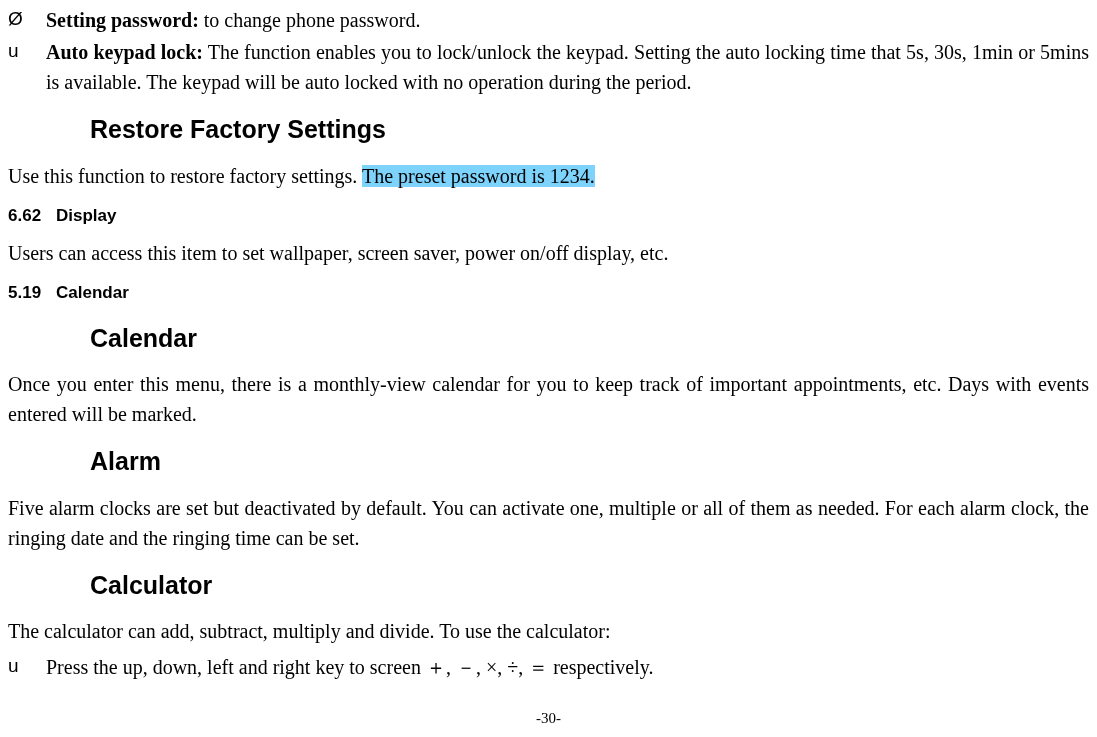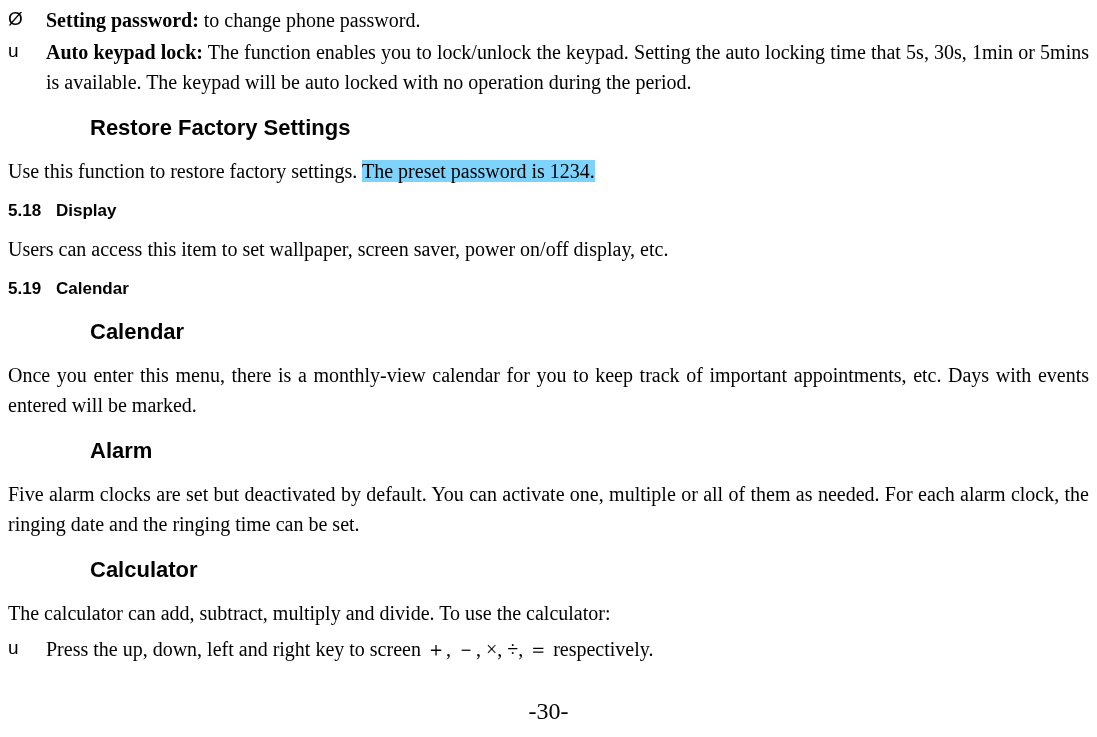--- a/index.html
+++ b/index.html
@@ -31,21 +31,21 @@
     .bullet-content {
       flex: 1;
       text-align: justify;
     }
     .bold {
       font-weight: bold;
     }
     .heading-indent {
       font-family: Arial, Helvetica, sans-serif;
       font-weight: bold;
-      font-size: 22px;
+      font-size: 25px;
       margin-left: 82px;
       margin-top: 14px;
       margin-bottom: 12px;
     }
     .section-heading {
       font-family: Arial, Helvetica, sans-serif;
       font-weight: bold;
       font-size: 17px;
       margin-top: 12px;
       margin-bottom: 10px;
@@ -56,21 +56,21 @@
     }
     .highlight {
       background-color: #7dd3fc;
     }
     .page-num {
       position: absolute;
       bottom: 8px;
       left: 0;
       right: 0;
       text-align: center;
-      font-size: 24px;
+      font-size: 15px;
     }
     .sec-num {
       display: inline-block;
       width: 48px;
     }
   </style>
 </head>
 <body>
 
 <div class="bullet-item">
@@ -87,21 +87,21 @@
   </span>
 </div>
 
 <div class="heading-indent">Restore Factory Settings</div>
 
 <div class="para">
   <span>Use this function to restore factory settings. </span><span class="highlight">The preset password is 1234.</span>
 </div>
 
 <div class="section-heading">
-  <span class="sec-num">5.18</span><span>Display</span>
+  <span class="sec-num">6.62</span><span>Display</span>
 </div>
 
 <div class="para">Users can access this item to set wallpaper, screen saver, power on/off display, etc.</div>
 
 <div class="section-heading">
   <span class="sec-num">5.19</span><span>Calendar</span>
 </div>
 
 <div class="heading-indent">Calendar</div>
 

